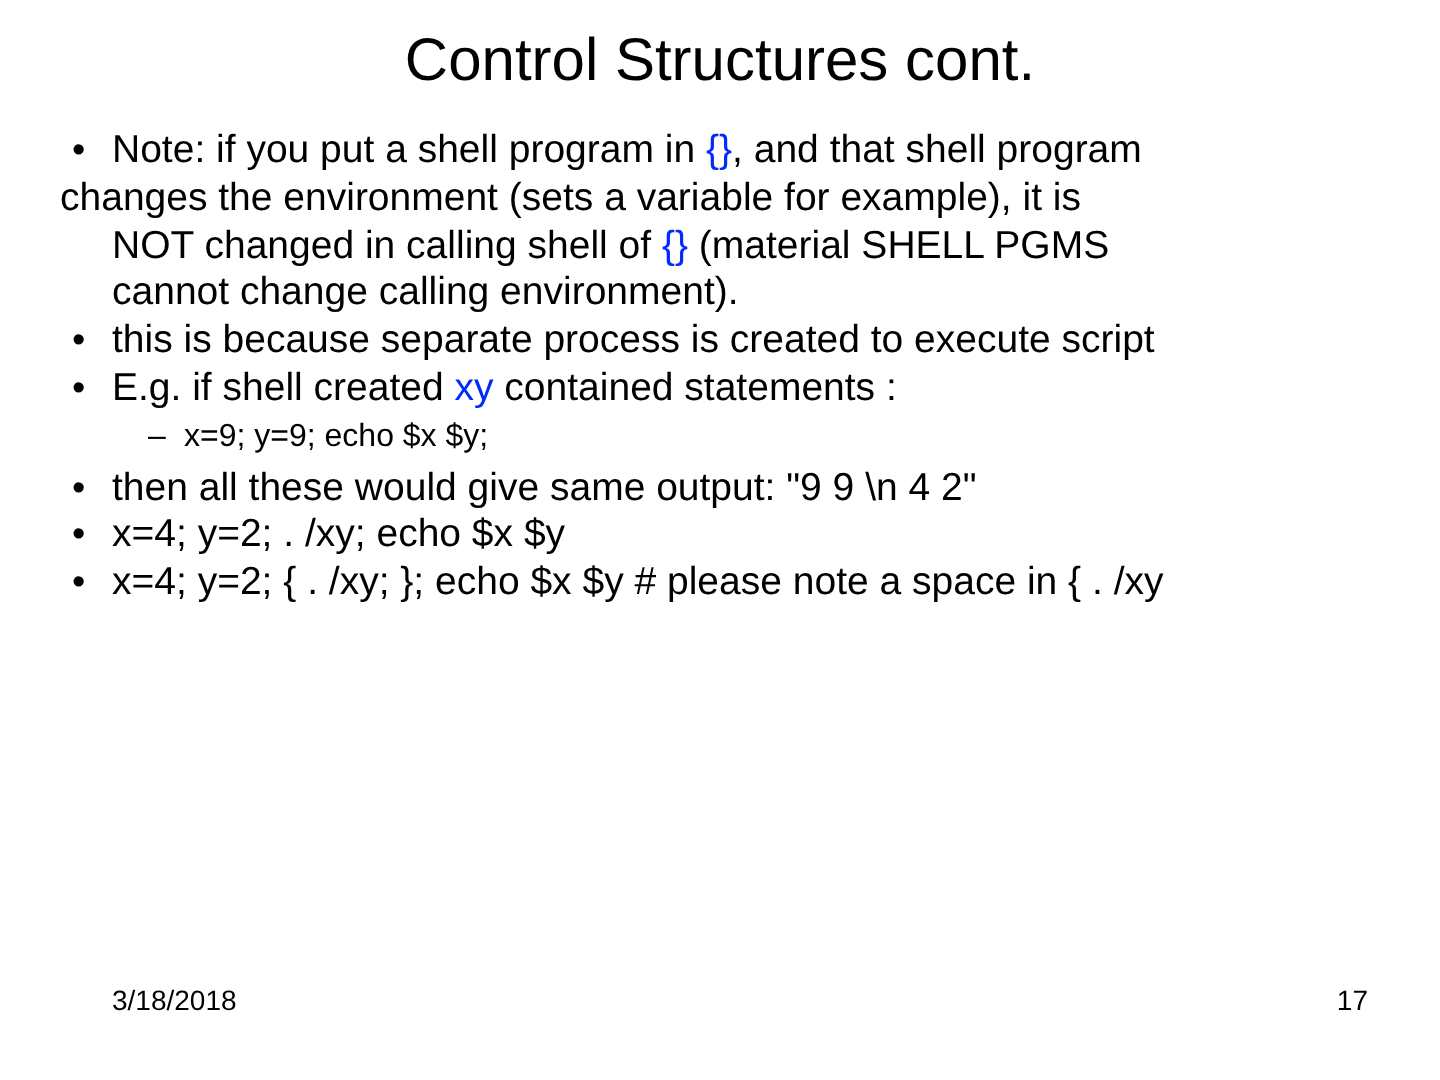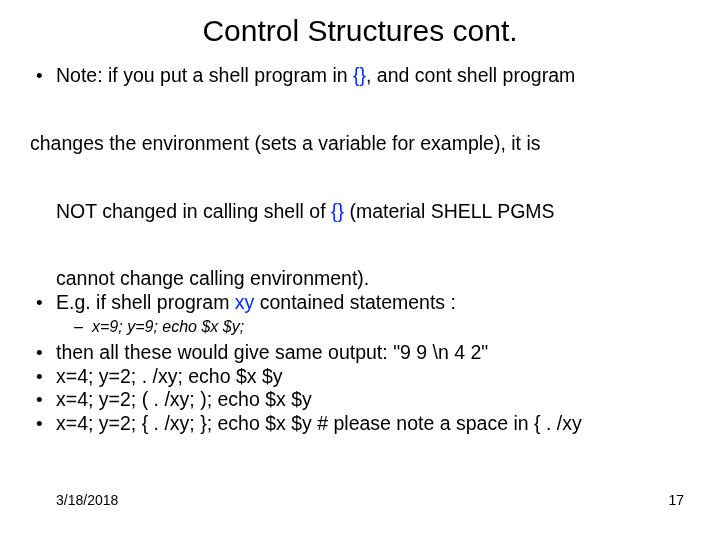--- a/index.html
+++ b/index.html
@@ -38,32 +38,31 @@
     margin: 0;
   }
   ul.top > li::before {
     content: "•";
     position: absolute;
     left: 6px;
     top: 0;
     font-size: 19px;
   }
   ul.top > li.nobullet::before { content: ""; }
-  ul.top > li.nobullet { padding-left: 0; margin-top: 44px; }
+  ul.top > li.nobullet { padding-left: 0; }
   ul.sub {
     list-style: none;
     margin: 2px 0 4px 0;
     padding: 0 0 0 44px;
     font-size: 16px;
     line-height: 1.25;
   }
   ul.sub > li {
     position: relative;
     padding-left: 18px;
-    font-style: italic;
   }
   ul.sub > li::before {
     content: "–";
     position: absolute;
     left: 0;
     top: 0;
   }
   .blue { color: #002aff; }
   .footer {
     position: absolute;
@@ -79,40 +78,40 @@
   .footer .page { position: absolute; right: 46px; bottom: 12px; }
 </style>
 </head>
 <body>
 
 <div class="slide">
   <div class="title">Control Structures cont.</div>
 
   <ul class="top">
     <li>
-      <span>Note: if you put a shell program in </span><span class="blue">{}</span><span>, and cont shell program</span>
+      <span>Note: if you put a shell program in </span><span class="blue">{}</span><span>, and that shell program</span>
     </li>
     <li class="nobullet">changes the environment (sets a variable for example), it is</li>
     <li class="nobullet" style="padding-left:26px;">
       <span>NOT changed in calling shell of </span><span class="blue">{}</span><span> (material SHELL PGMS</span>
     </li>
     <li class="nobullet" style="padding-left:26px;">cannot change calling environment).</li>
+    <li>this is because separate process is created to execute script</li>
     <li>
-      <span>E.g. if shell program </span><span class="blue">xy</span><span> contained statements :</span>
+      <span>E.g. if shell created </span><span class="blue">xy</span><span> contained statements :</span>
     </li>
   </ul>
 
   <ul class="sub">
     <li>x=9; y=9; echo $x $y;</li>
   </ul>
 
   <ul class="top">
     <li>then all these would give same output: "9 9 \n 4 2"</li>
     <li>x=4; y=2;   . /xy;    echo $x $y</li>
-    <li>x=4; y=2; ( . /xy; ); echo $x $y</li>
     <li>x=4; y=2; { . /xy; }; echo $x $y   # please note a space in { . /xy</li>
   </ul>
 
   <div class="footer">
     <div class="date">3/18/2018</div>
     <div class="page">17</div>
   </div>
 </div>
 
 </body></html>

